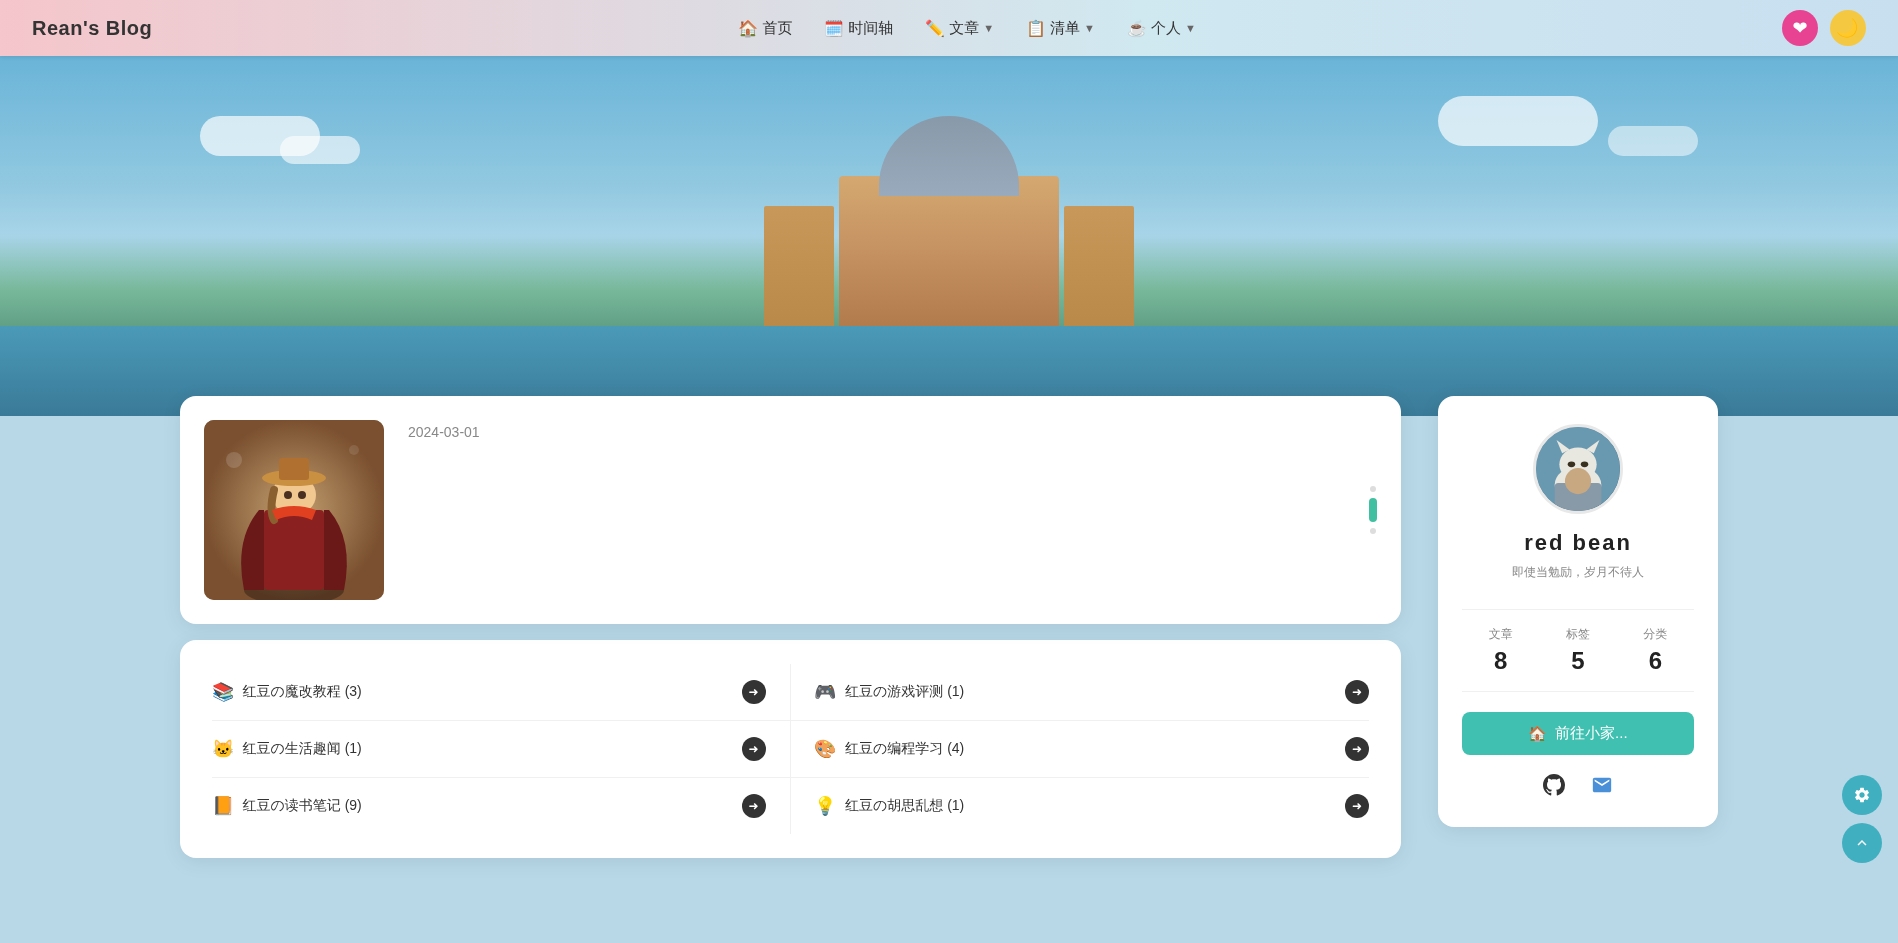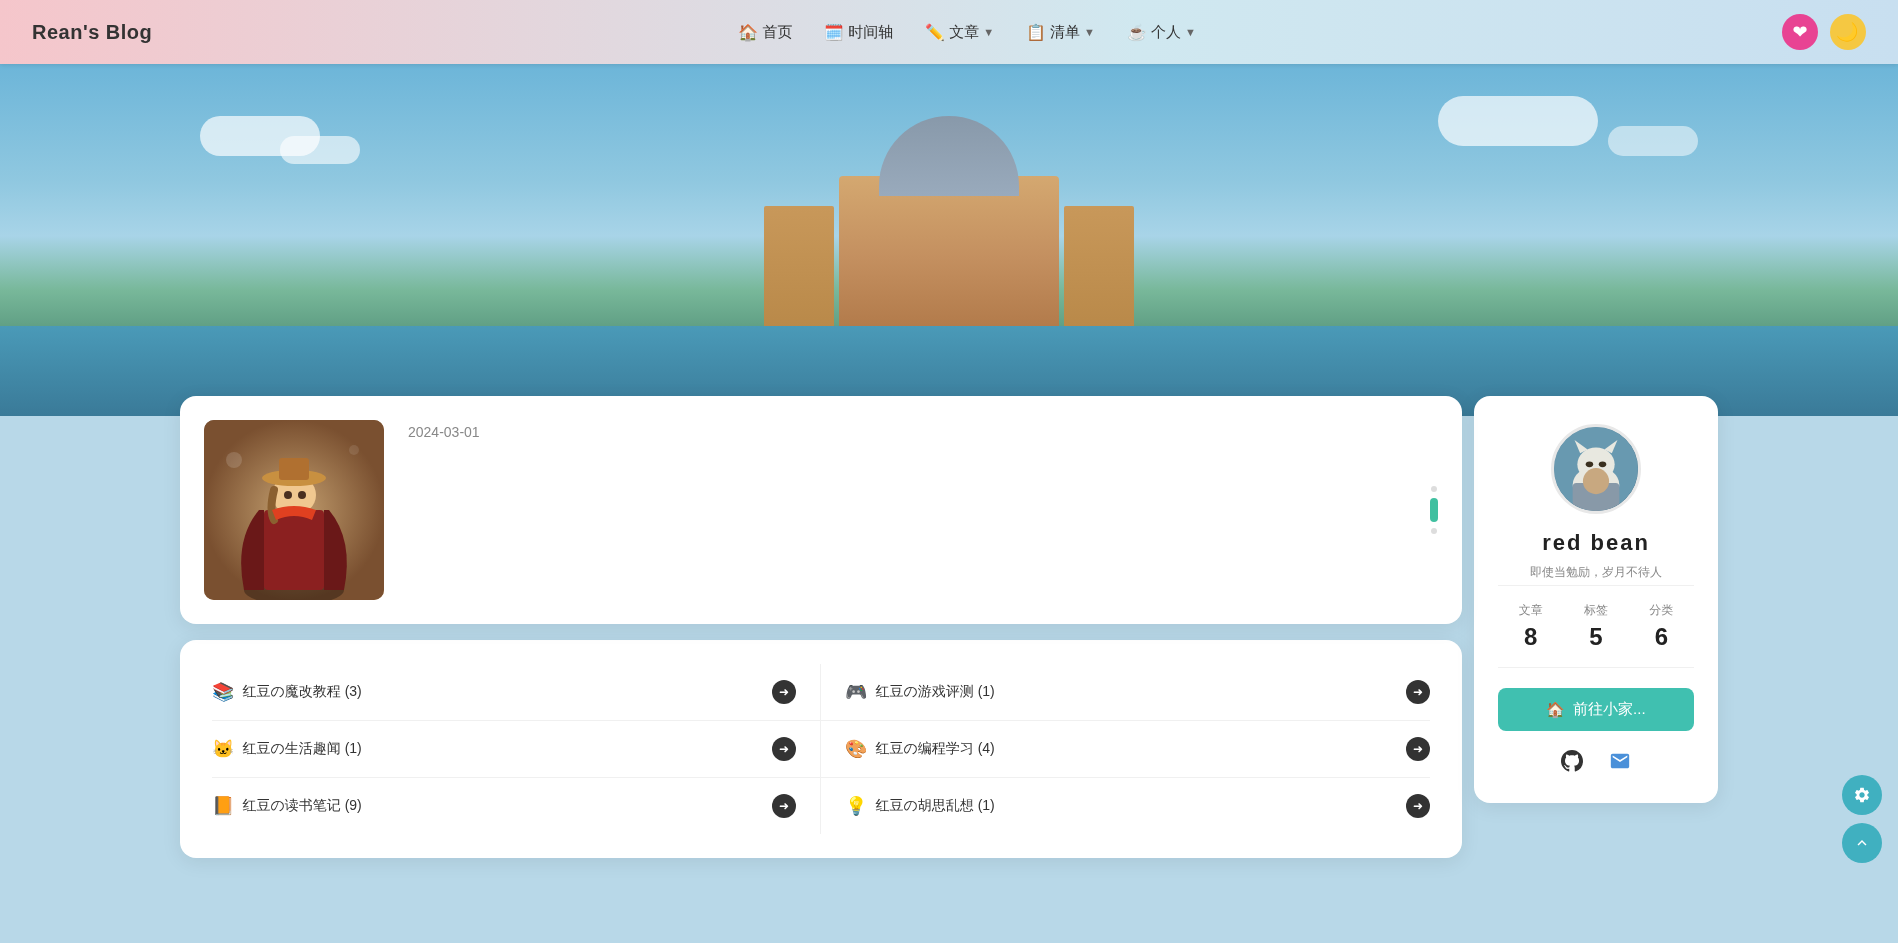--- a/index.html
+++ b/index.html
@@ -1,21 +1,21 @@
 <!DOCTYPE html>
 <html><head>
   <meta charset="utf-8">
   <style>
     * { margin: 0; padding: 0; box-sizing: border-box; }
     body { font-family: 'Microsoft YaHei', 'PingFang SC', sans-serif; width: 1898px; min-height: 943px; overflow-x: hidden; background: #b8d8e8; }
 
     
     .navbar {
       position: fixed; top: 0; left: 0; right: 0; z-index: 100;
-      height: 64px;
+      height: 56px;
       background: linear-gradient(90deg, #f5c6cb 0%, #d0e8f0 60%, #c8dff0 100%);
       display: flex; align-items: center; padding: 0 32px;
       box-shadow: 0 1px 4px rgba(0,0,0,0.1);
     }
     .navbar-brand {
       font-size: 20px; font-weight: bold; color: #333; margin-right: auto;
       letter-spacing: 0.5px;
     }
     .navbar-nav {
       display: flex; align-items: center; gap: 8px; margin-right: auto;
@@ -86,21 +86,21 @@
       background: linear-gradient(180deg, #4a9ab8 0%, #3a7a98 100%);
     }
     .cloud {
       position: absolute; background: rgba(255,255,255,0.85);
       border-radius: 50px;
     }
 
     
     .main-content {
       position: relative; z-index: 10;
-      display: flex; gap: 12px;
+      display: flex; gap: 37px;
       padding: 0 180px; margin-top: -20px;
     }
 
     
     .left-panel { flex: 1; display: flex; flex-direction: column; gap: 16px; }
 
     
     .featured-card {
       background: white; border-radius: 16px;
       padding: 24px; display: flex; gap: 24px; align-items: flex-start;
@@ -151,39 +151,39 @@
     .category-item:nth-child(even) { padding-left: 24px; }
     .cat-left { display: flex; align-items: center; gap: 8px; font-size: 14px; color: #333; }
     .cat-icon { font-size: 18px; }
     .cat-arrow {
       width: 24px; height: 24px; background: #333; border-radius: 50%;
       display: flex; align-items: center; justify-content: center;
       color: white; font-size: 12px; cursor: pointer;
     }
 
     
-    .right-panel { width: 244px; flex-shrink: 0; }
+    .right-panel { width: 280px; flex-shrink: 0; }
     .profile-card {
       background: white; border-radius: 16px;
       padding: 28px 24px; text-align: center;
       box-shadow: 0 4px 20px rgba(0,0,0,0.08);
     }
     .avatar {
       width: 90px; height: 90px; border-radius: 50%;
       margin: 0 auto 16px;
       background: linear-gradient(135deg, #88a8b8 0%, #5888a0 50%, #3a6880 100%);
       overflow: hidden; display: flex; align-items: center; justify-content: center;
       border: 3px solid #e8e8e8;
       position: relative;
     }
     .profile-name {
       font-size: 22px; font-weight: bold; color: #222;
       letter-spacing: 2px; margin-bottom: 8px;
     }
-    .profile-motto { font-size: 12px; color: #888; margin-bottom: 4px; }
+    .profile-motto { font-size: 12px; color: #888; margin-bottom: 28px; }
     .profile-stats {
       display: flex; justify-content: space-around;
       margin-bottom: 20px; padding: 16px 0;
       border-top: 1px solid #f0f0f0; border-bottom: 1px solid #f0f0f0;
     }
     .stat-item { text-align: center; }
     .stat-label { font-size: 12px; color: #888; margin-bottom: 4px; }
     .stat-value { font-size: 24px; font-weight: bold; color: #222; }
     .goto-btn {
       width: 100%; padding: 12px;

